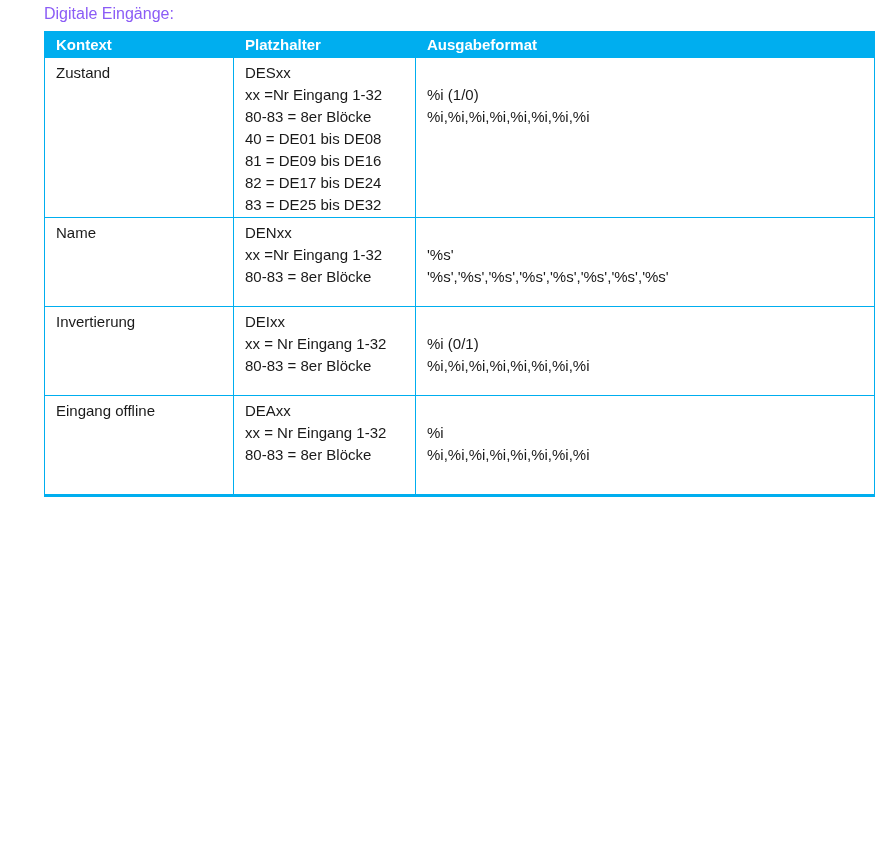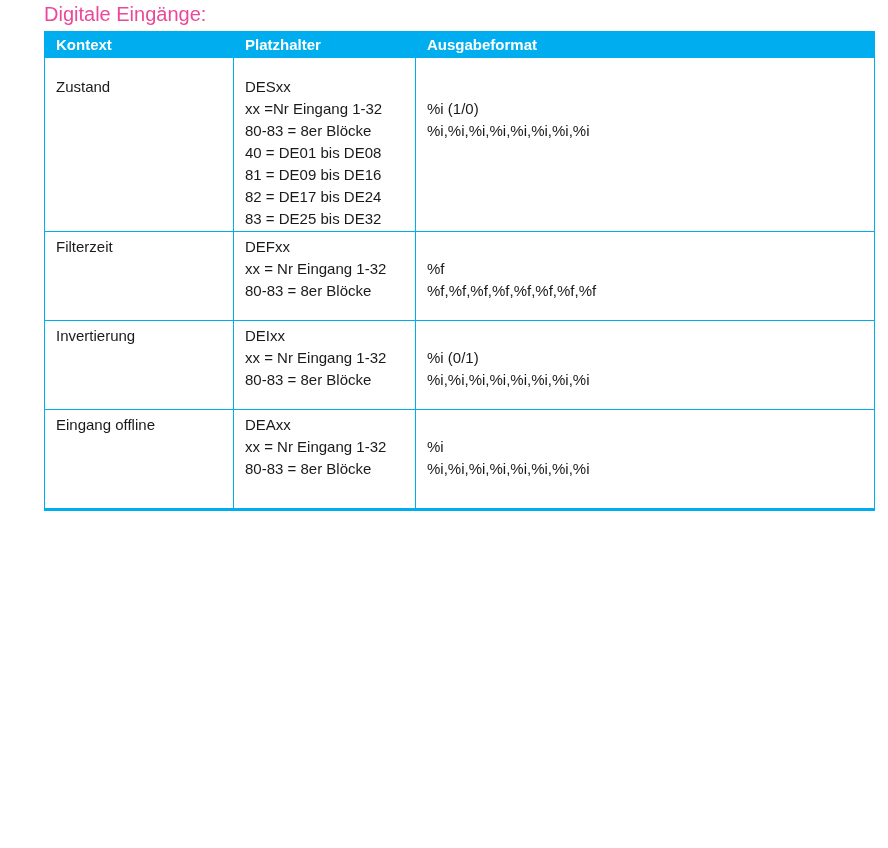--- a/index.html
+++ b/index.html
@@ -12,23 +12,23 @@
     height: 848px;
     background: #ffffff;
     font-family: "Liberation Sans", sans-serif;
     color: #1a1a1a;
     overflow: hidden;
   }
   .doc-title {
     position: absolute;
     left: 44px;
     top: 4px;
-    font-size: 20px;
+    font-size: 16px;
     line-height: 20px;
-    color: #ec4899;
+    color: #8b5cf6;
   }
   table.io-table {
     position: absolute;
     left: 44px;
     top: 31px;
     width: 830px;
     border-collapse: collapse;
     table-layout: fixed;
     border-bottom: 3px solid var(--accent, #00aeef);
   }
@@ -48,21 +48,21 @@
   }
   .io-table td {
     border: 1px solid var(--accent, #00aeef);
     vertical-align: top;
     font-size: 15px;
     line-height: 22px;
     padding: 4px 11px 18px 11px;
     background: #ffffff;
   }
   .io-table tr.tall td {
-    padding-top: 18px;
+    padding-top: 4px;
     padding-bottom: 1px;
   }
   .io-table tr:last-child td {
     padding-bottom: 28px;
   }
   .cell-line {
     min-height: 22px;
     line-height: 22px;
     white-space: pre;
   }
@@ -100,31 +100,31 @@
           <div class="cell-line">83 = DE25 bis DE32</div>
         </td>
         <td>
           <div class="cell-line"></div>
           <div class="cell-line">%i (1/0)</div>
           <div class="cell-line">%i,%i,%i,%i,%i,%i,%i,%i</div>
         </td>
       </tr>
       <tr>
         <td>
-          <div class="cell-line">Filterzeit</div>
+          <div class="cell-line">Name</div>
         </td>
         <td>
-          <div class="cell-line">DEFxx</div>
-          <div class="cell-line">xx = Nr Eingang 1-32</div>
+          <div class="cell-line">DENxx</div>
+          <div class="cell-line">xx =Nr Eingang 1-32</div>
           <div class="cell-line">80-83 = 8er Blöcke</div>
         </td>
         <td>
           <div class="cell-line"></div>
-          <div class="cell-line">%f</div>
-          <div class="cell-line">%f,%f,%f,%f,%f,%f,%f,%f</div>
+          <div class="cell-line">'%s'</div>
+          <div class="cell-line">'%s','%s','%s','%s','%s','%s','%s','%s'</div>
         </td>
       </tr>
       <tr>
         <td>
           <div class="cell-line">Invertierung</div>
         </td>
         <td>
           <div class="cell-line">DEIxx</div>
           <div class="cell-line">xx = Nr Eingang 1-32</div>
           <div class="cell-line">80-83 = 8er Blöcke</div>

